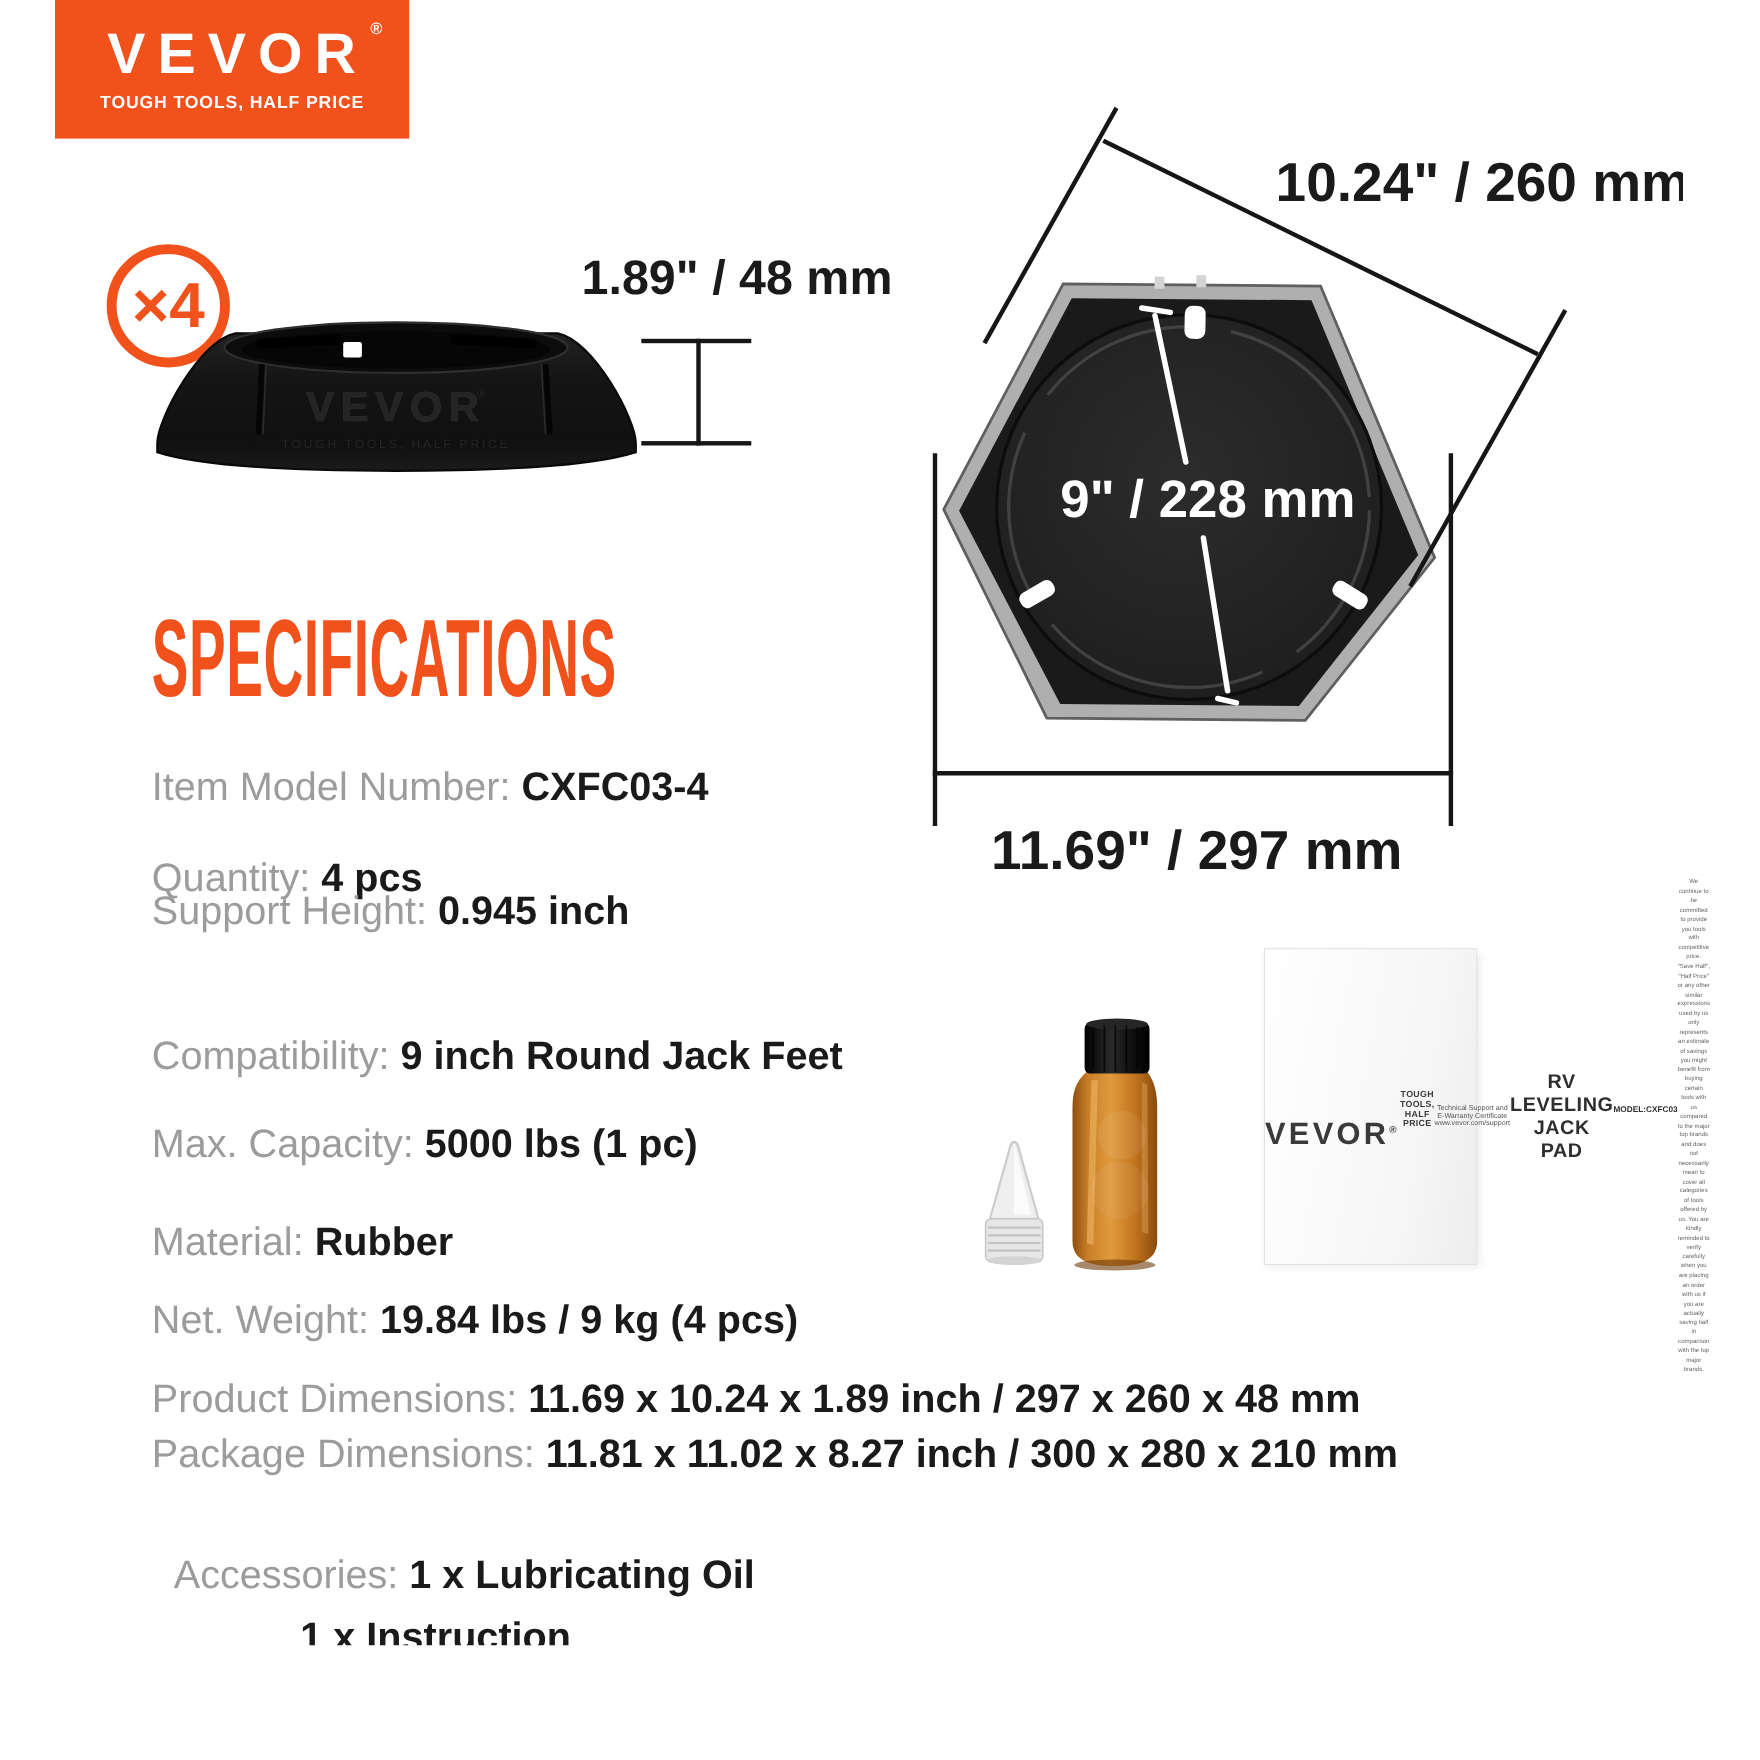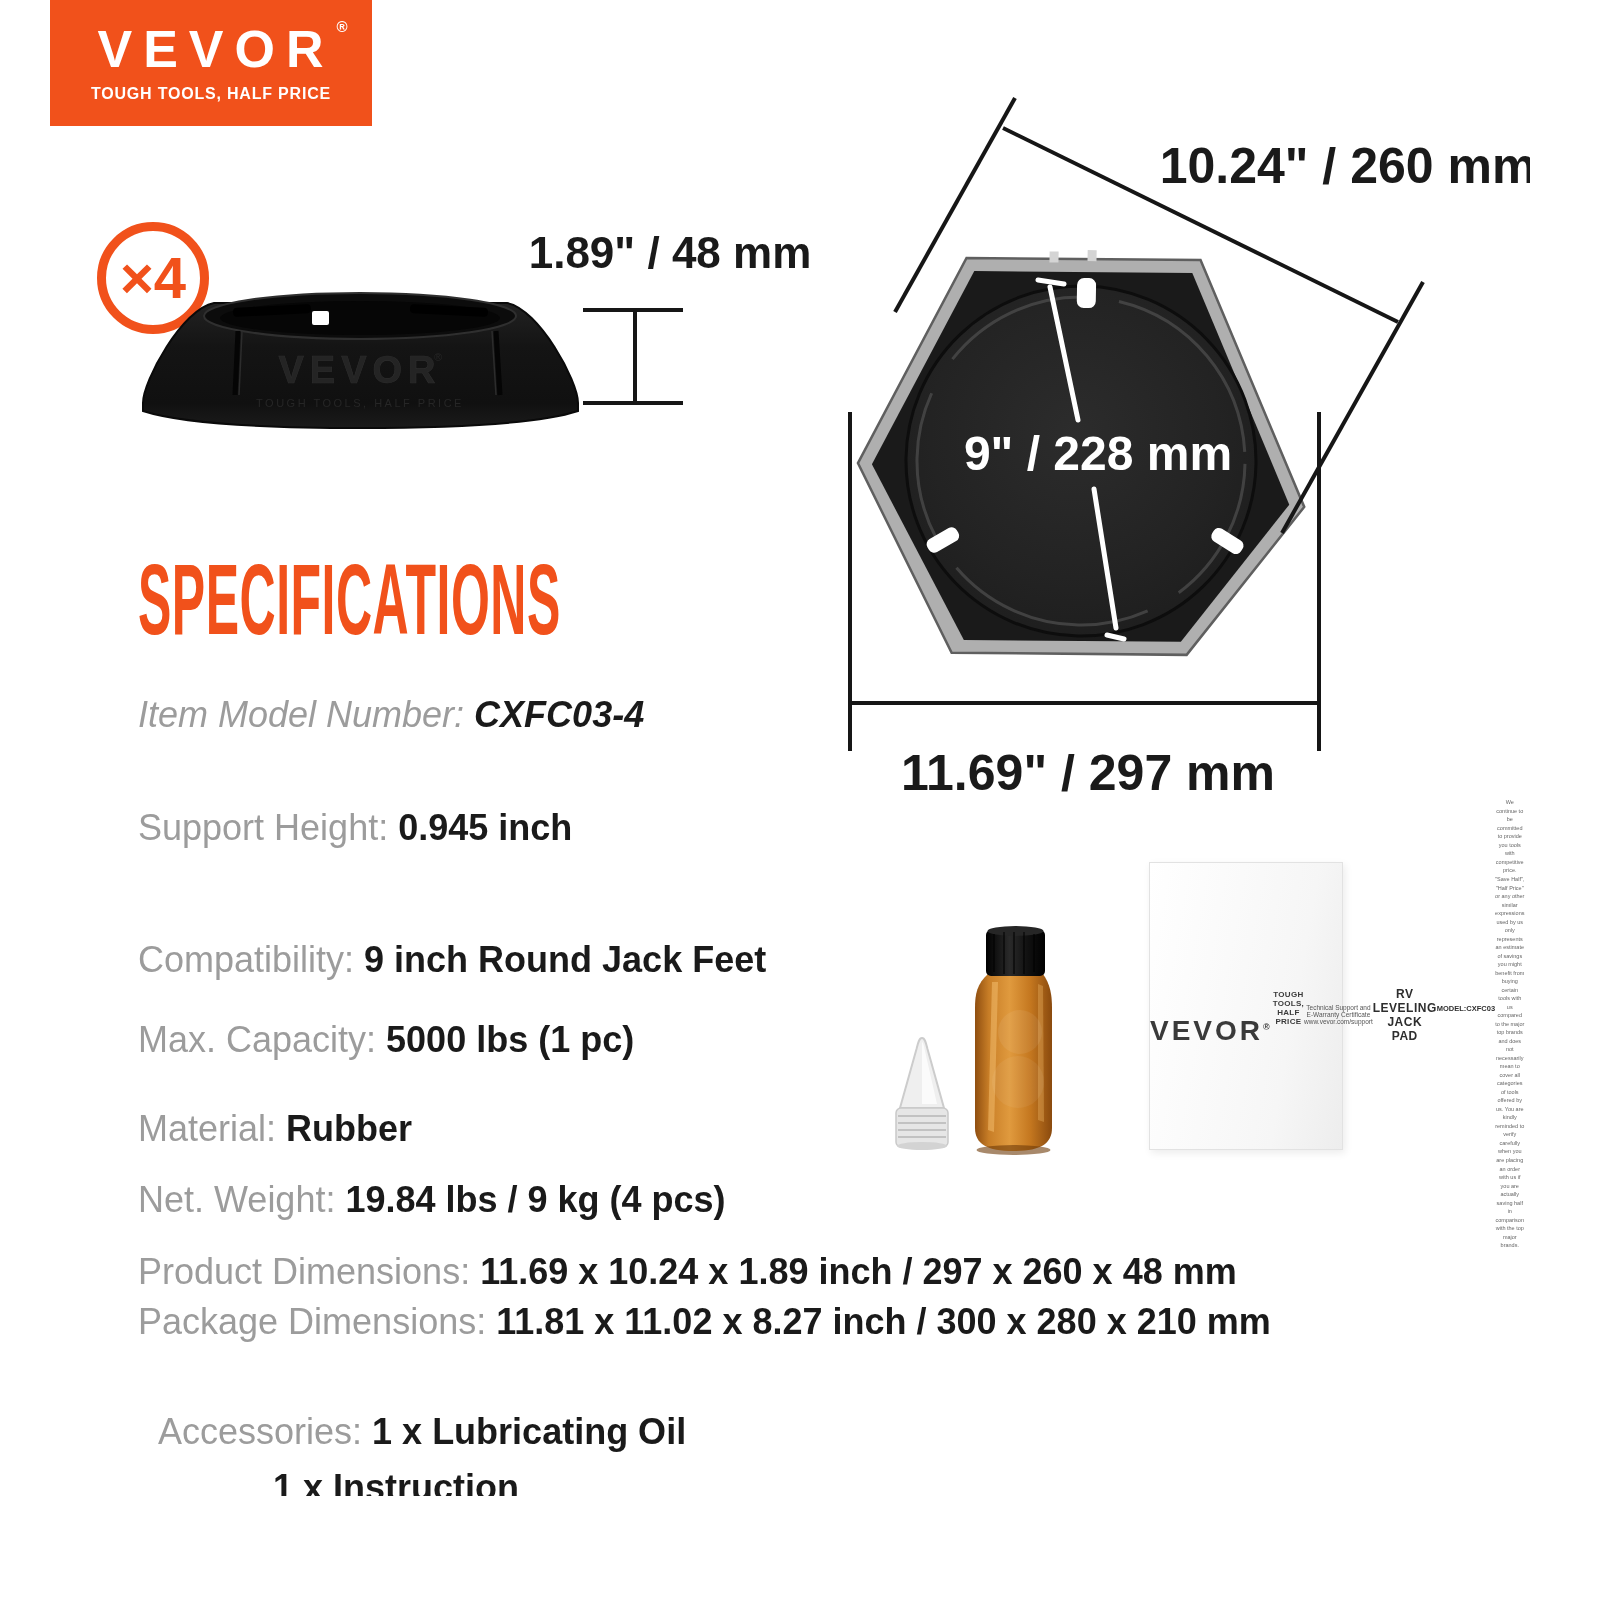--- a/index.html
+++ b/index.html
@@ -35,21 +35,21 @@
 
   
   .manual{position:absolute;left:1149px;top:862px;width:194px;height:288px;
           background:linear-gradient(100deg,#ffffff 0%,#f6f6f6 70%,#ededed 100%);
           border:1px solid #e2e2e2;box-shadow:2px 3px 8px rgba(0,0,0,0.08);
           display:flex;flex-direction:row;align-items:center;text-align:center;box-sizing:border-box;}
   .manual-logo{margin-top:50px;font-size:28px;font-weight:bold;color:#3a3a3a;letter-spacing:3px;line-height:1;}
   .manual-logo sup{font-size:9px;}
   .manual-tagline{font-size:8px;font-weight:bold;color:#3a3a3a;margin-top:3px;letter-spacing:0.3px;}
   .manual-support{font-size:6.5px;color:#555;margin-top:16px;}
-  .manual-title{font-size:12px;font-weight:bold;color:#2e2e2e;margin-top:18px;letter-spacing:0.5px;}
+  .manual-title{font-size:18px;font-weight:bold;color:#2e2e2e;margin-top:18px;letter-spacing:0.5px;}
   .manual-model{font-size:7.5px;font-weight:bold;color:#2e2e2e;margin-top:4px;}
   .manual-disclaimer{font-size:5.5px;color:#666;margin-top:36px;width:152px;line-height:1.55;}
 
   svg text{font-family:"Liberation Sans", sans-serif;}
 </style>
 </head>
 <body>
 
 <div class="canvas">
 
@@ -133,21 +133,22 @@
     <g stroke="#161616" stroke-width="4">
       <line x1="30" y1="332" x2="30" y2="671"></line>
       <line x1="499" y1="332" x2="499" y2="671"></line>
       <line x1="28" y1="623" x2="501" y2="623"></line>
     </g>
     <text text-anchor="middle" font-size="50" font-weight="bold" fill="#1a1a1a" transform="translate(268,710)">11.69" / 297 mm</text>
   </svg>
 
   <h1 class="spec-heading">SPECIFICATIONS</h1>
 
-  <div class="spec-row" style="top:693px;font-style:italic;"><span class="lbl">Item Model Number:</span><span class="val">CXFC03-4</span></div>
+  <div class="spec-row" style="top:693px;"><span class="lbl">Item Model Number:</span><span class="val">CXFC03-4</span></div>
+  <div class="spec-row" style="top:776px;"><span class="lbl">Quantity:</span><span class="val">4 pcs</span></div>
   <div class="spec-row" style="top:806px;"><span class="lbl">Support Height:</span><span class="val">0.945 inch</span></div>
   <div class="spec-row" style="top:938px;"><span class="lbl">Compatibility:</span><span class="val">9 inch Round Jack Feet</span></div>
   <div class="spec-row" style="top:1018px;"><span class="lbl">Max. Capacity:</span><span class="val">5000 lbs (1 pc)</span></div>
   <div class="spec-row" style="top:1095px;margin-top:12px;"><span class="lbl">Material:</span><span class="val">Rubber</span></div>
   <div class="spec-row" style="top:1178px;"><span class="lbl">Net. Weight:</span><span class="val">19.84 lbs / 9 kg (4 pcs)</span></div>
   <div class="spec-row" style="top:1250px;"><span class="lbl">Product Dimensions:</span><span class="val">11.69 x 10.24 x 1.89 inch / 297 x 260 x 48 mm</span></div>
   <div class="spec-row" style="top:1300px;"><span class="lbl">Package Dimensions:</span><span class="val">11.81 x 11.02 x 8.27 inch / 300 x 280 x 210 mm</span></div>
   <div class="spec-row" style="top:1410px;margin-left:20px;"><span class="lbl">Accessories:</span><span class="val">1 x Lubricating Oil</span></div>
   <div class="spec-row" style="top:1466px;left:273px;"><span class="lbl"></span><span class="val" style="margin-left:0;">1 x Instruction</span></div>
 

